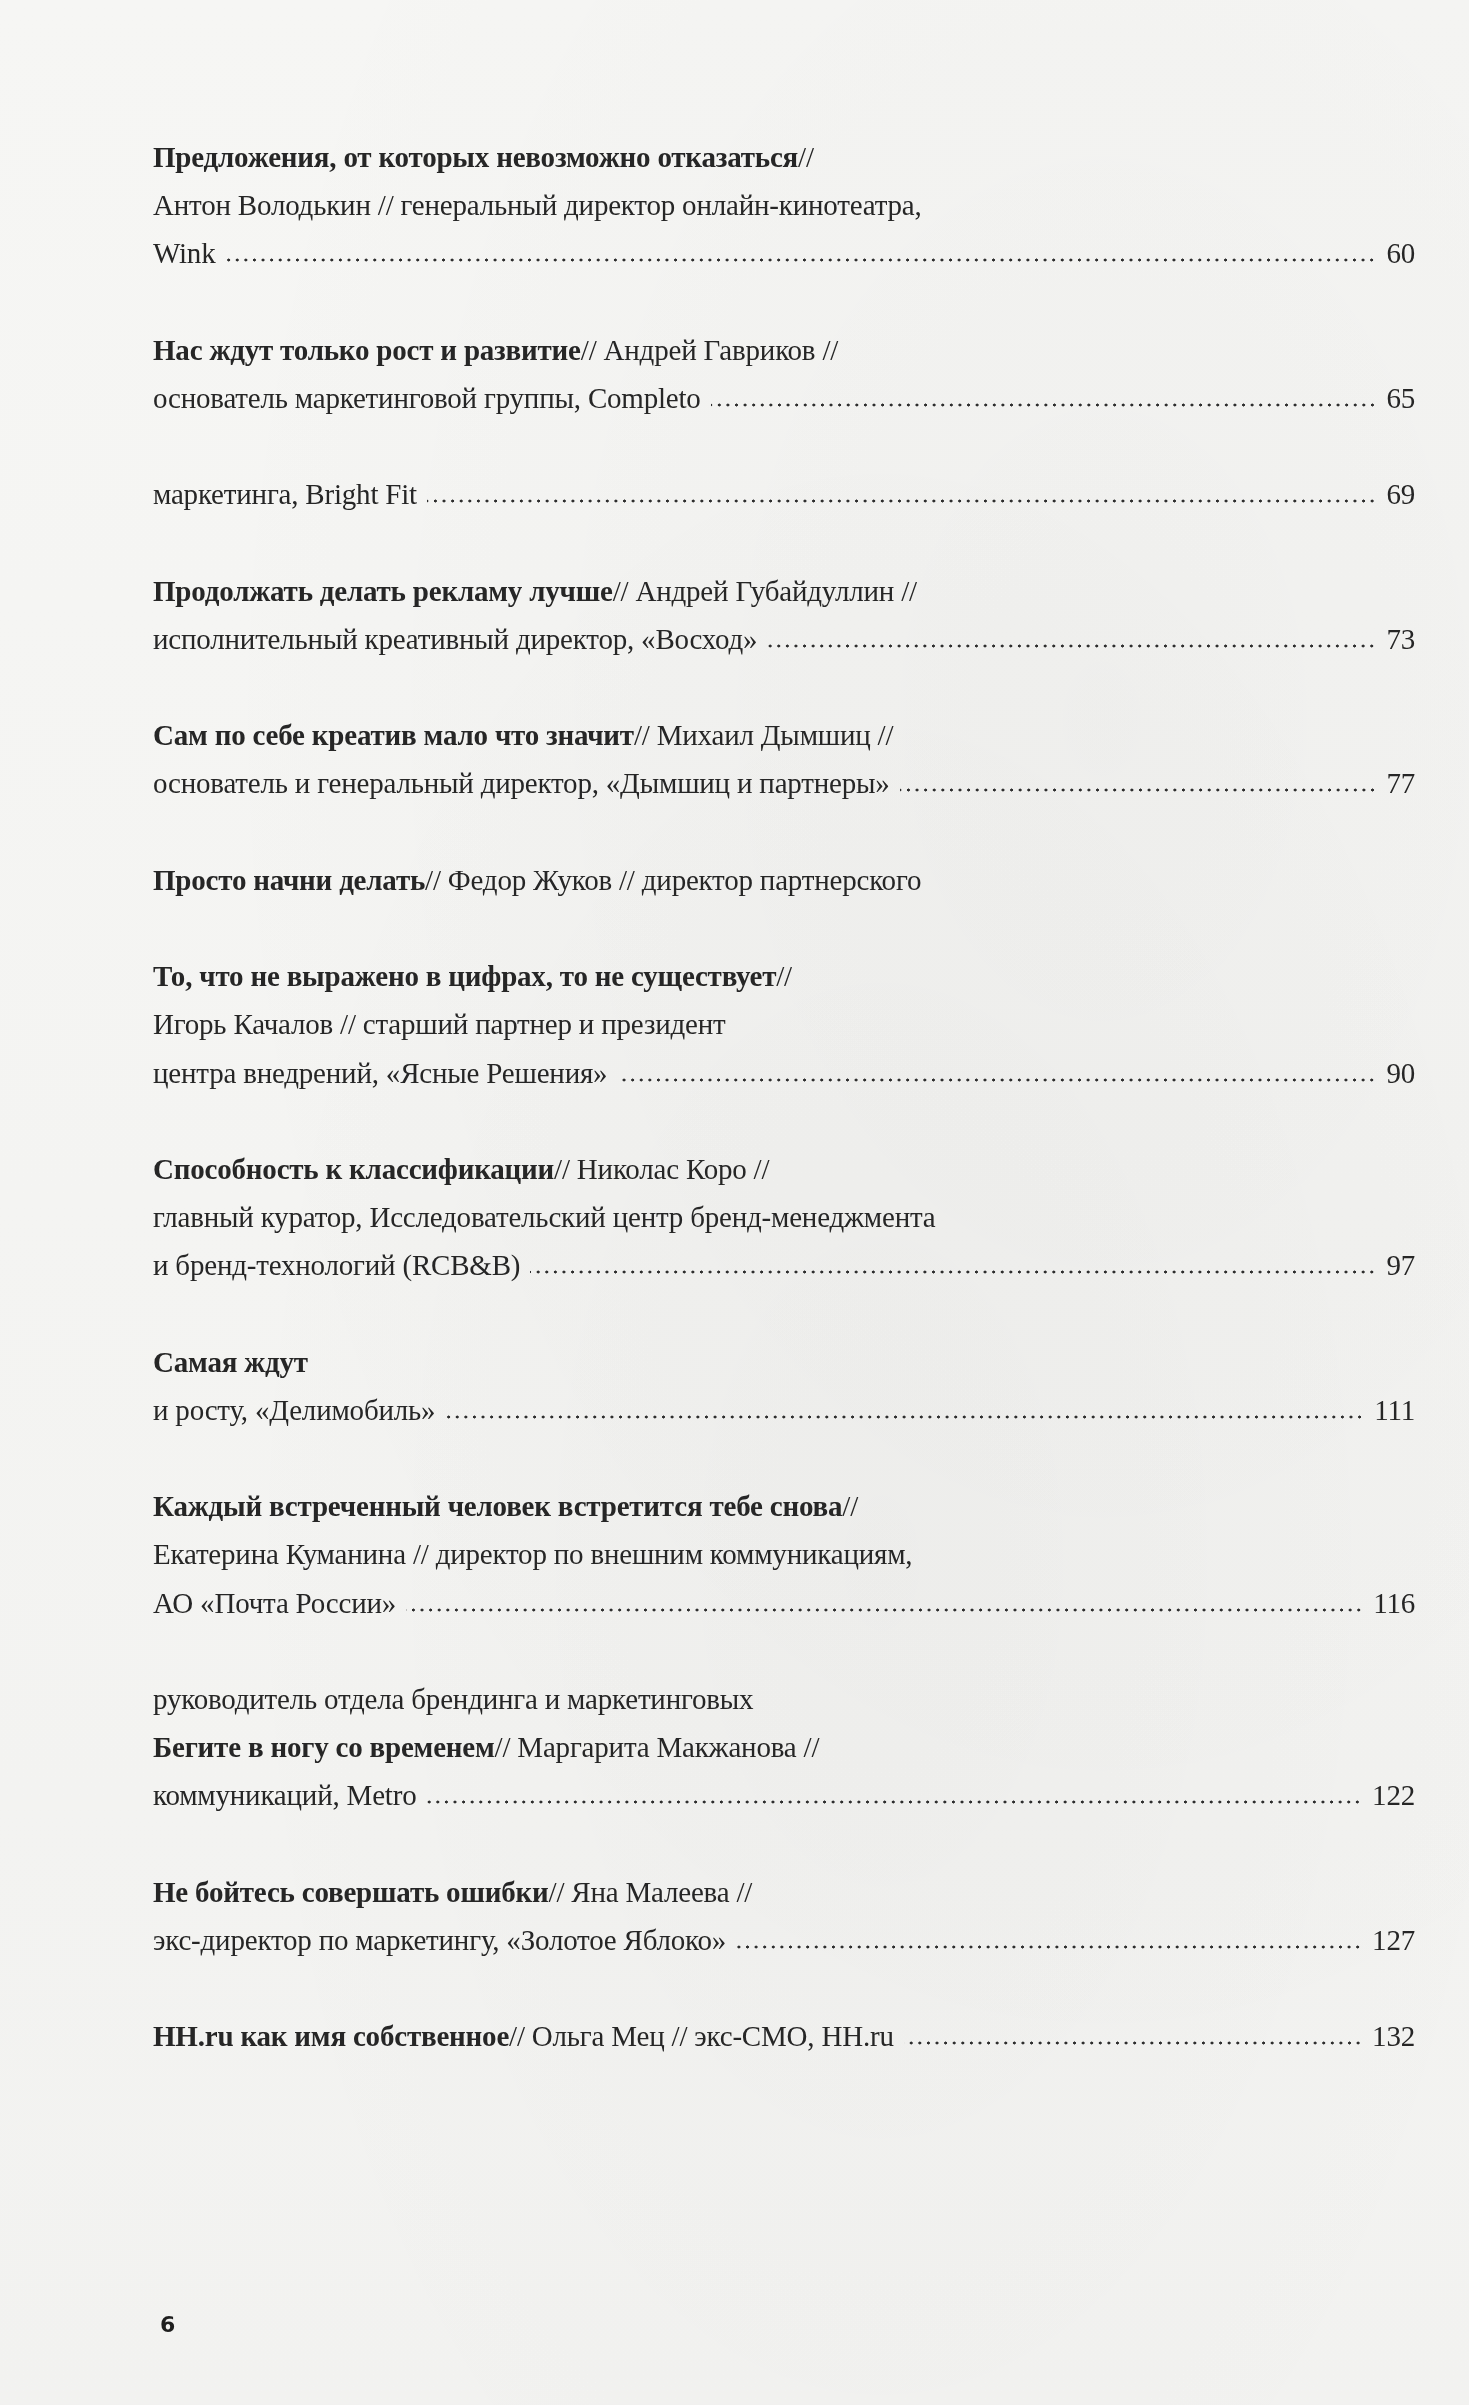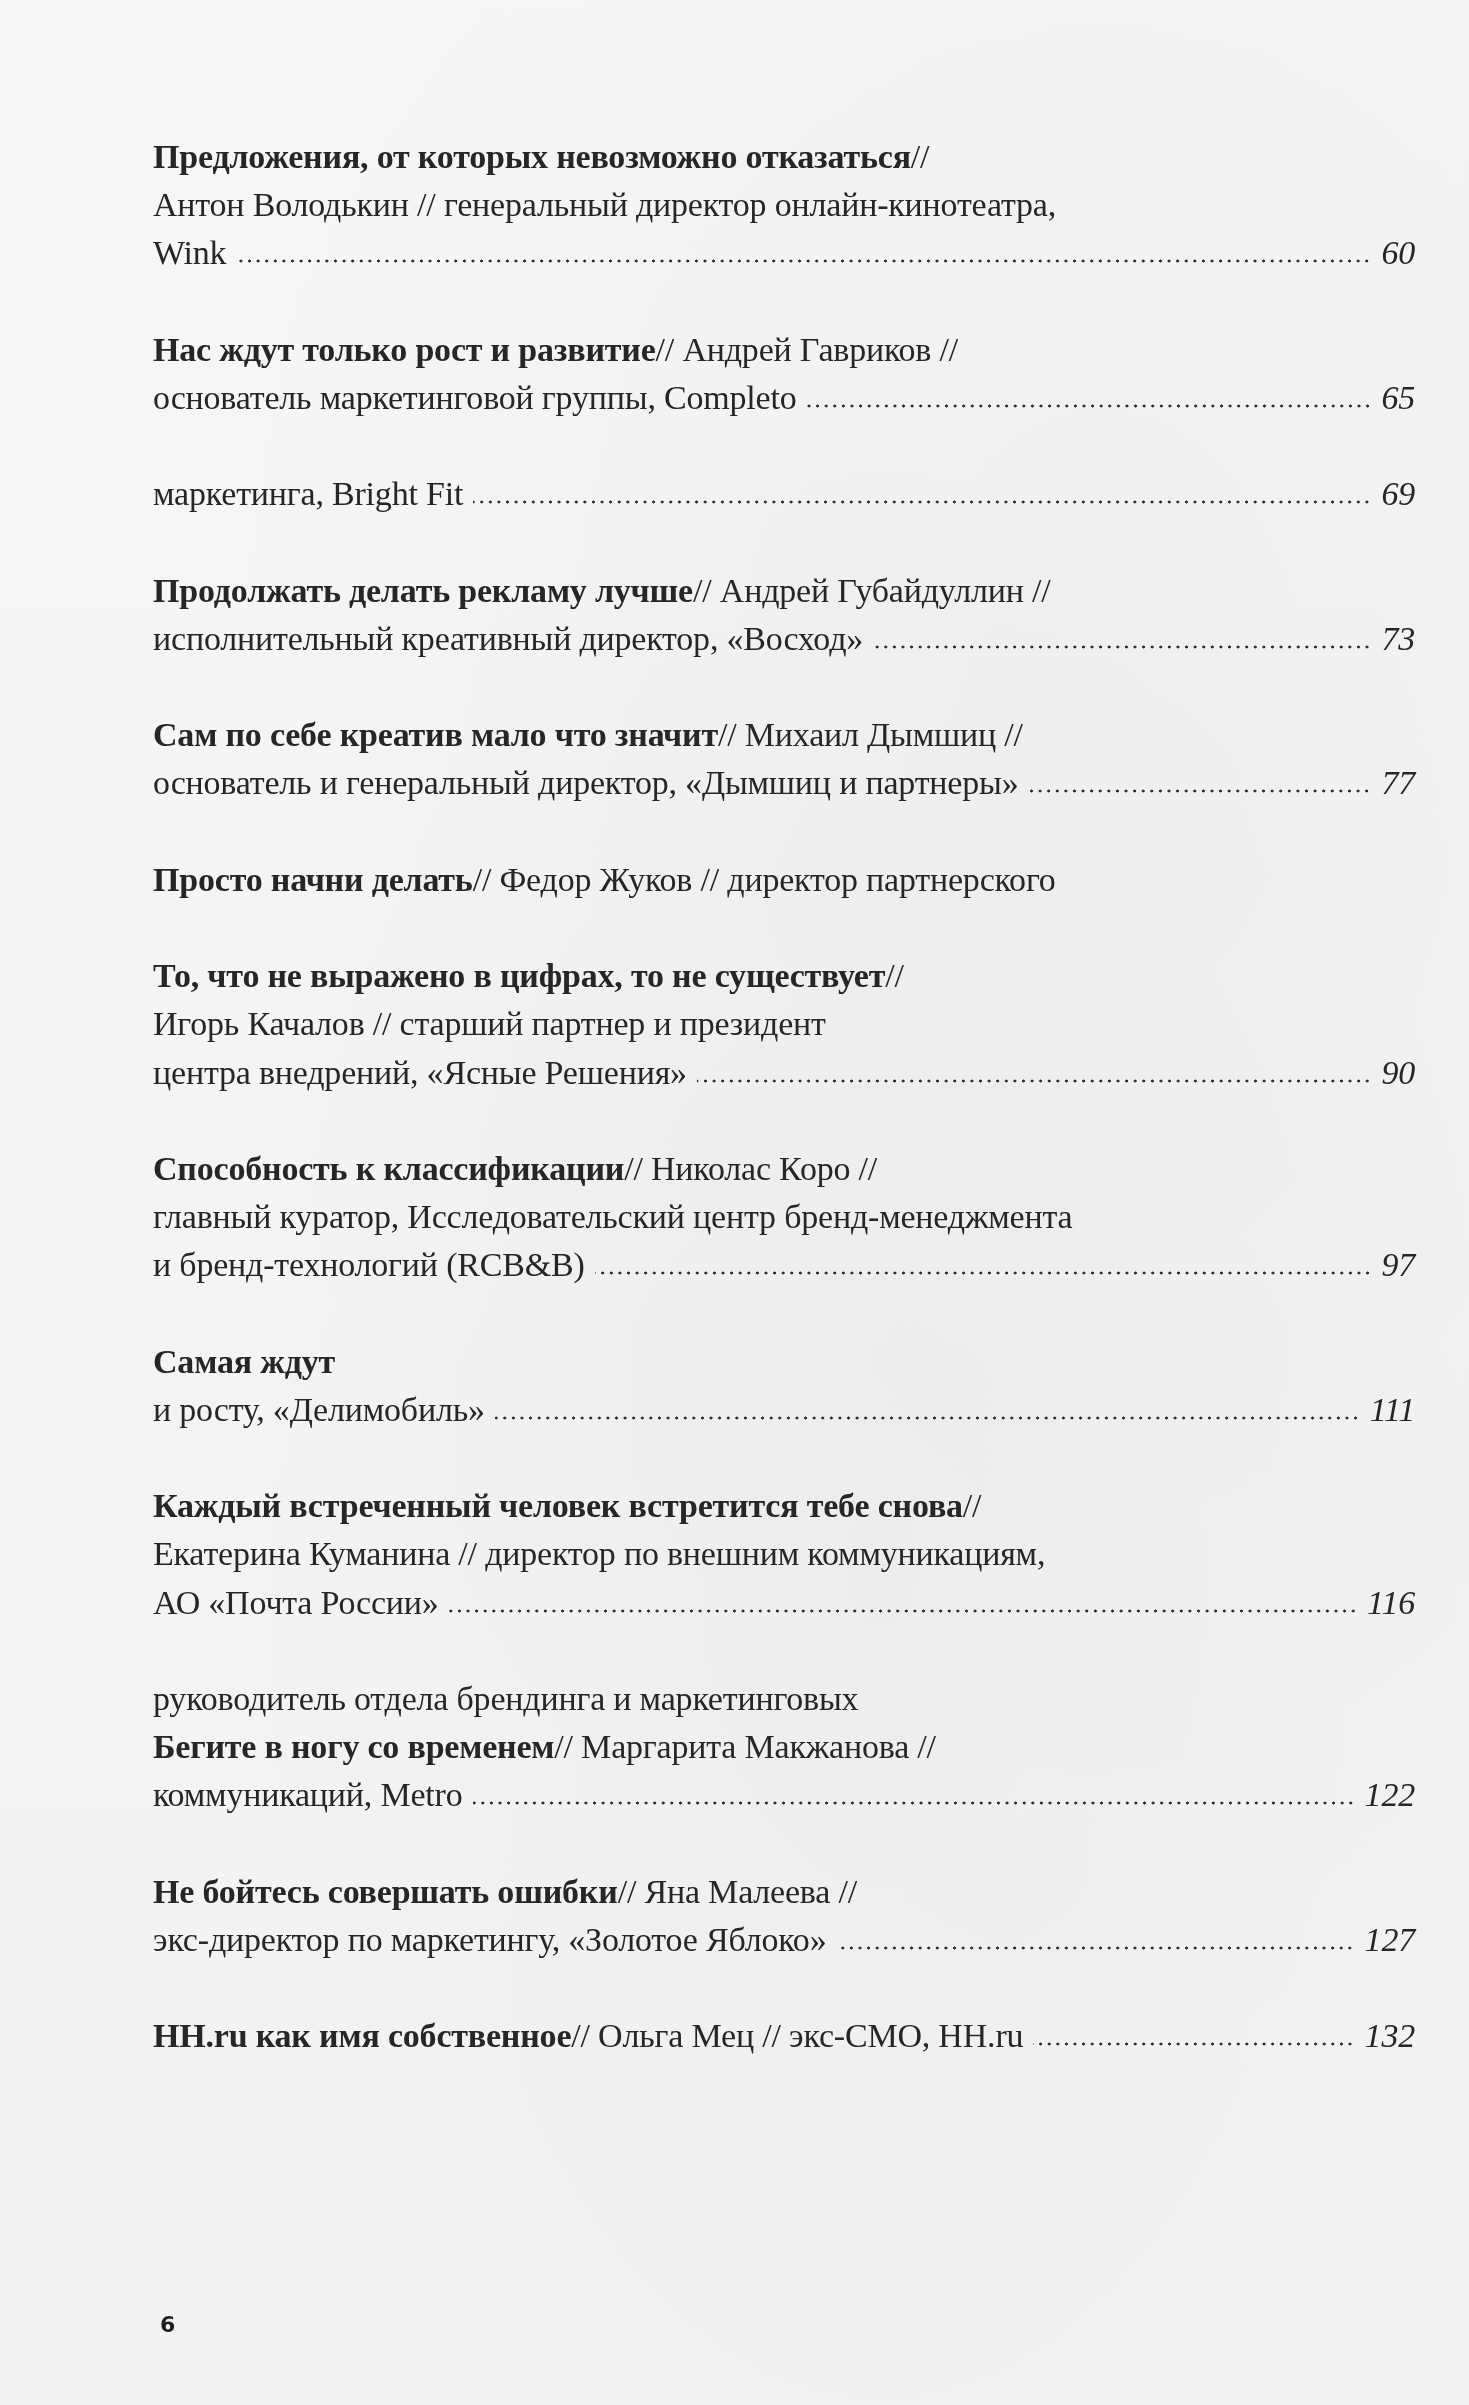--- a/index.html
+++ b/index.html
@@ -16,21 +16,21 @@
       radial-gradient(ellipse at 75% 30%, rgba(0,0,0,0.025), transparent 60%),
       radial-gradient(ellipse at 60% 65%, rgba(0,0,0,0.02), transparent 55%),
       linear-gradient(180deg, #f6f6f4 0%, #f2f2f0 100%);
     pointer-events: none;
   }
   .toc {
     position: absolute;
     left: 153px;
     top: 133px;            
     width: 1262px;
-    font-size: 34px;
+    font-size: 29px;
     line-height: 48.2px;
     letter-spacing: -0.2px;
   }
   .entry { margin-bottom: 48.2px; }
   .line {
     display: flex;
     align-items: baseline;
     white-space: nowrap;
     height: 48.2px;
   }
@@ -40,21 +40,21 @@
     margin: 0 10px 0 10px;
     height: 4px;
     align-self: baseline;
     background-image: radial-gradient(circle, #2e2e2e 1.35px, transparent 1.7px);
     background-size: 8.6px 4px;
     background-repeat: repeat-x;
     background-position: right center;
     position: relative;
     top: -1px;
   }
-  .pg { flex: 0 0 auto; text-align: right; font-style: italic; }
+  .pg { flex: 0 0 auto; text-align: right; }
   .folio {
     position: absolute;
     left: 160px;
     top: 2312px;
     font-family: "DejaVu Sans", "Liberation Sans", sans-serif;
     font-weight: bold;
     font-size: 22px;
     color: #1e1e1e;
   }
 </style>

